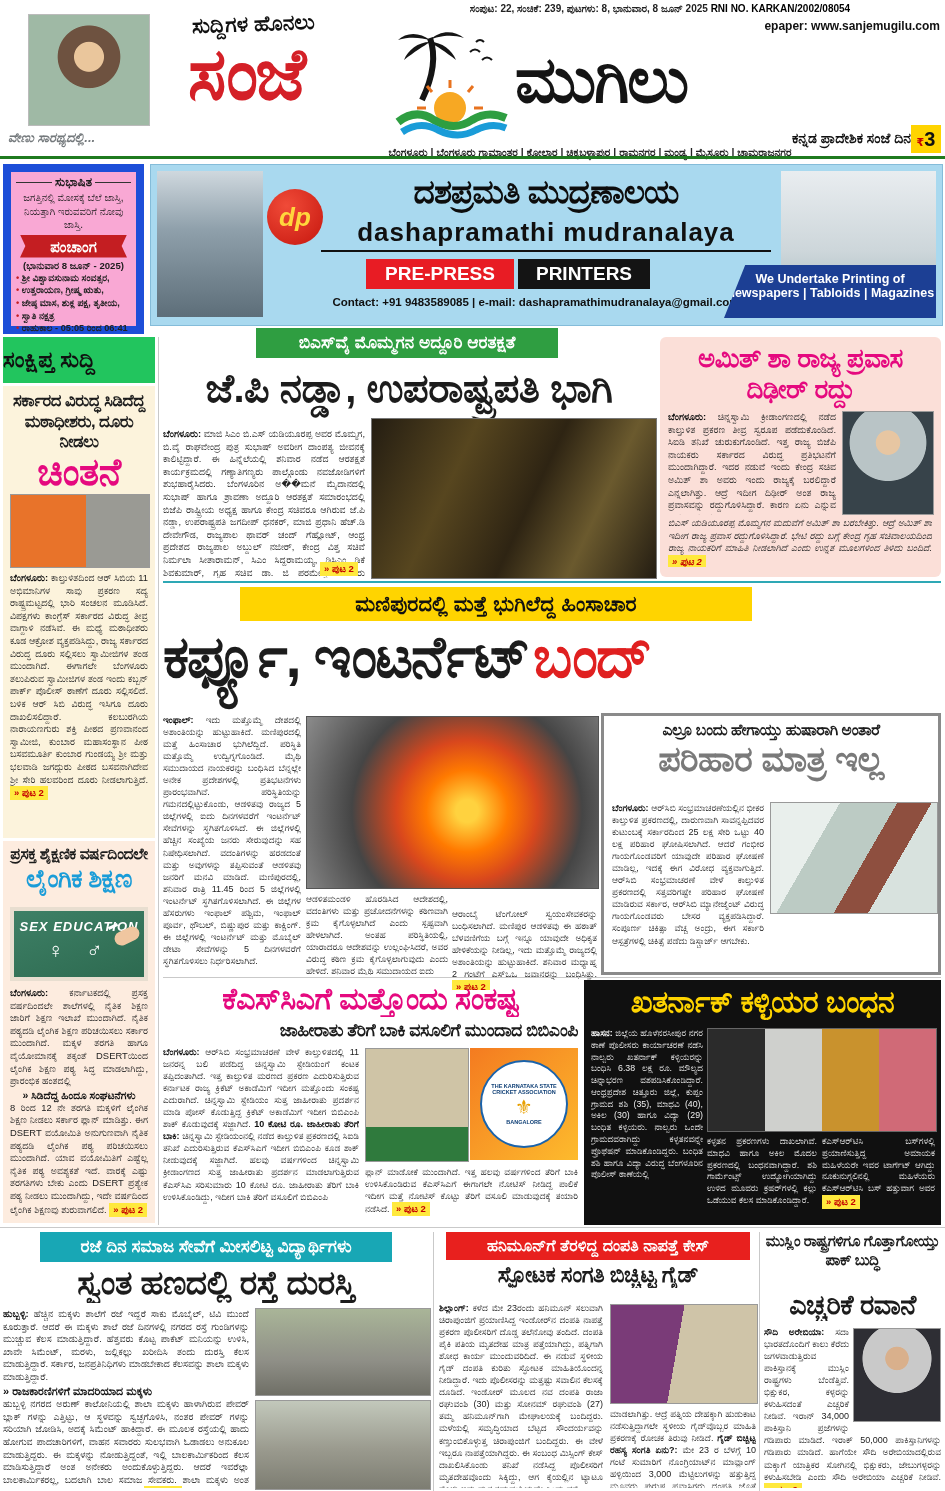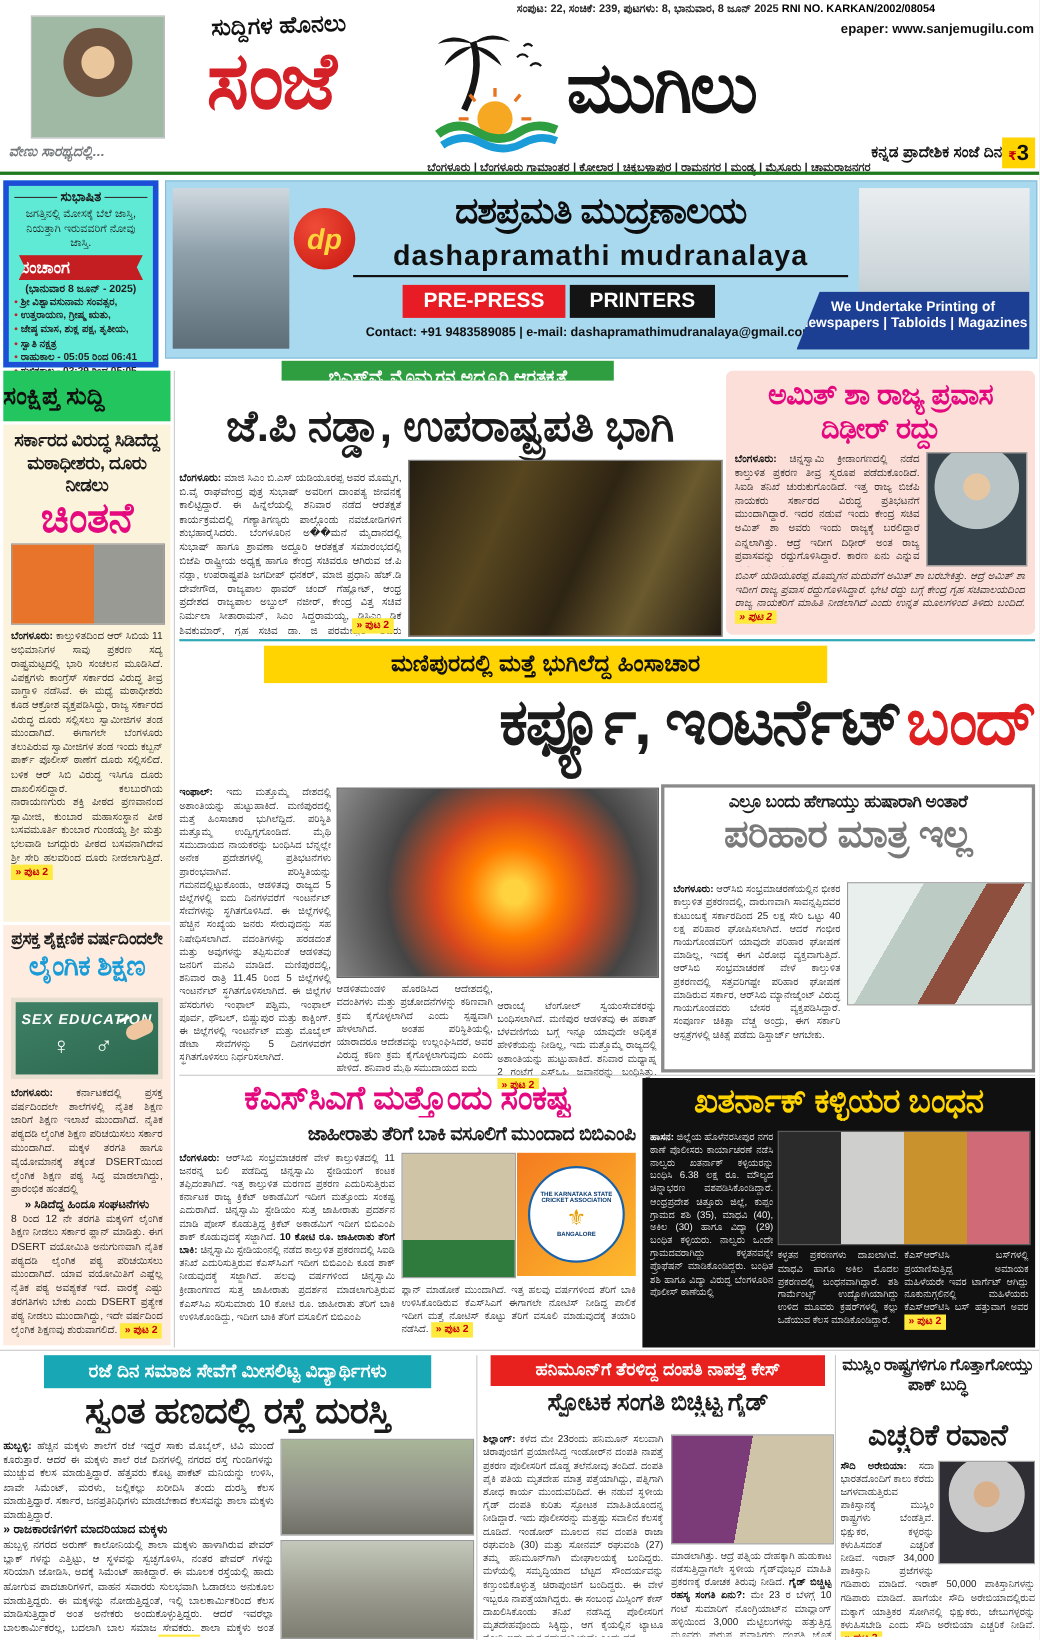--- a/index.html
+++ b/index.html
@@ -28,25 +28,25 @@
   .caption-hand{font-size:13px;font-weight:bold;color:#74797c;font-style:italic;}
   
   .ad{background:#a9d9ef;border:1px solid #84bcd9;}
   .ad-kn{font-size:33px;font-weight:bold;color:#0d0d0d;text-align:center;letter-spacing:-1px;}
   .ad-en{font-size:26px;font-weight:bold;color:#101010;text-align:center;letter-spacing:1px;}
   .tag{color:#fff;font-weight:bold;font-size:19px;text-align:center;line-height:30px;}
   .ad-contact{font-size:11.5px;font-weight:bold;color:#101010;text-align:center;}
   .ribbon{background:#1c3f94;color:#fff;font-weight:bold;font-size:12.5px;text-align:center;
           clip-path:polygon(10% 0,100% 0,100% 100%,0 100%);padding-top:7px;}
   
-  .sb{background:#5eead4;border:5px solid #1d4ed8;}
+  .sb{background:#f9a8d4;border:8px solid #1d4ed8;}
   .sb-head{display:flex;align-items:center;gap:3px;font-size:12px;font-weight:bold;justify-content:center;}
   .sb-head .ln{flex:1;height:0;border-top:1.5px solid #333;}
   .sb-quote{font-size:10px;font-weight:normal;text-align:center;line-height:1.35;}
-  .panch{background:#c41e22;color:#fff;font-weight:bold;font-size:15px;text-align:left;line-height:23px;
+  .panch{background:#c41e22;color:#fff;font-weight:bold;font-size:15px;text-align:center;line-height:23px;
          clip-path:polygon(0 0,100% 0,95% 50%,100% 100%,0 100%,5% 50%);}
   .sb-date{font-size:9.6px;font-weight:bold;text-align:center;}
   .sb-item{font-size:9.2px;font-weight:bold;line-height:1.38;color:#222;}
   .sb-item .b{color:#c41e22;}
   
   .secy{background:#22c55e;color:#101010;font-weight:bold;text-align:left;font-size:22px;line-height:46px;}
   .mag{color:#e5097f;}
   .blu{color:#1a9cd8;}
   .gry{color:#7a7a7a;}
   .red{color:#e02020;}
@@ -178,21 +178,21 @@
     </div>
     <div class="jt" style="position:absolute;left:7px;top:146px;width:138px;height:230px;">
       <span class="dl">ಬೆಂಗಳೂರು:</span>
       <span>ಕರ್ನಾಟಕದಲ್ಲಿ ಪ್ರಸಕ್ತ ವರ್ಷದಿಂದಲೇ ಶಾಲೆಗಳಲ್ಲಿ ನೈತಿಕ ಶಿಕ್ಷಣ ಜಾರಿಗೆ ಶಿಕ್ಷಣ ಇಲಾಖೆ ಮುಂದಾಗಿದೆ. ನೈತಿಕ ಪಠ್ಯದಡಿ ಲೈಂಗಿಕ ಶಿಕ್ಷಣ ಪರಿಚಯಿಸಲು ಸರ್ಕಾರ ಮುಂದಾಗಿದೆ. ಮಕ್ಕಳ ತರಗತಿ ಹಾಗೂ ವೈಯೋಮಾನಕ್ಕೆ ತಕ್ಕಂತೆ DSERTಯಿಂದ ಲೈಂಗಿಕ ಶಿಕ್ಷಣ ಪಠ್ಯ ಸಿದ್ಧ ಮಾಡಲಾಗಿದ್ದು, ಪ್ರಾರಂಭಿಕ ಹಂತದಲ್ಲಿ</span>
       <span class="dl" style="display:block;text-align:center;font-size:10.5px;">» ಸಿಡಿದೆದ್ದ ಹಿಂದೂ ಸಂಘಟನೆಗಳು</span>
       <span>8 ರಿಂದ 12 ನೇ ತರಗತಿ ಮಕ್ಕಳಿಗೆ ಲೈಂಗಿಕ ಶಿಕ್ಷಣ ನೀಡಲು ಸರ್ಕಾರ ಪ್ಲಾನ್ ಮಾಡಿತ್ತು. ಈಗ DSERT ವಯೋಮಿತಿ ಅನುಗುಣವಾಗಿ ನೈತಿಕ ಪಠ್ಯದಡಿ ಲೈಂಗಿಕ ಪಠ್ಯ ಪರಿಚಯಿಸಲು ಮುಂದಾಗಿದೆ. ಯಾವ ವಯೋಮಿತಿಗೆ ಎಷ್ಟೆಲ್ಲ ನೈತಿಕ ಪಠ್ಯ ಅವಶ್ಯಕತೆ ಇದೆ. ವಾರಕ್ಕೆ ಎಷ್ಟು ತರಗತಿಗಳು ಬೇಕು ಎಂದು DSERT ಪ್ರತ್ಯೇಕ ಪಠ್ಯ ನೀಡಲು ಮುಂದಾಗಿದ್ದು, ಇದೇ ವರ್ಷದಿಂದ ಲೈಂಗಿಕ ಶಿಕ್ಷಣವು ಶುರುವಾಗಲಿದೆ.</span>
       <span class="pref"><span class="ic">»</span> <span>ಪುಟ 2</span></span>
     </div>
   </div>
 
-  <div class="abs kick" style="left:256px;top:328px;width:302px;height:18px;line-height:30px;background:#2f9e41;color:#fff;font-size:17px;">ಬಿಎಸ್‌ವೈ ಮೊಮ್ಮಗನ ಅದ್ದೂರಿ ಆರತಕ್ಷತೆ</div>
+  <div class="abs kick" style="left:256px;top:328px;width:302px;height:30px;line-height:30px;background:#2f9e41;color:#fff;font-size:17px;">ಬಿಎಸ್‌ವೈ ಮೊಮ್ಮಗನ ಅದ್ದೂರಿ ಆರತಕ್ಷತೆ</div>
   <div class="abs hl" style="left:163px;top:360px;width:492px;height:62px;font-size:40px;text-align:center;line-height:1.4;white-space:nowrap;overflow:hidden;">ಜೆ.ಪಿ ನಡ್ಡಾ, ಉಪರಾಷ್ಟ್ರಪತಿ ಭಾಗಿ</div>
   <div class="jt abs" style="left:163px;top:428px;width:202px;height:150px;">
     <span class="dl">ಬೆಂಗಳೂರು:</span>
     <span>ಮಾಜಿ ಸಿಎಂ ಬಿ.ಎಸ್ ಯಡಿಯೂರಪ್ಪ ಅವರ ಮೊಮ್ಮಗ, ಬಿ.ವೈ ರಾಘವೇಂದ್ರ ಪುತ್ರ ಸುಭಾಷ್ ಅವರೀಗ ದಾಂಪತ್ಯ ಜೀವನಕ್ಕೆ ಕಾಲಿಟ್ಟಿದ್ದಾರೆ. ಈ ಹಿನ್ನೆಲೆಯಲ್ಲಿ ಶನಿವಾರ ನಡೆದ ಆರತಕ್ಷತೆ ಕಾರ್ಯಕ್ರಮದಲ್ಲಿ ಗಣ್ಯಾತಿಗಣ್ಯರು ಪಾಲ್ಗೊಂಡು ನವಜೋಡಿಗಳಿಗೆ ಶುಭಹಾರೈಸಿದರು.</span>
     <span>ಬೆಂಗಳೂರಿನ ಅ��ಮನೆ ಮೈದಾನದಲ್ಲಿ ಸುಭಾಷ್ ಹಾಗೂ ಶ್ರಾವಣಾ ಅದ್ದೂರಿ ಆರತಕ್ಷತೆ ಸಮಾರಂಭದಲ್ಲಿ ಬಿಜೆಪಿ ರಾಷ್ಟ್ರೀಯ ಅಧ್ಯಕ್ಷ ಹಾಗೂ ಕೇಂದ್ರ ಸಚಿವರೂ ಆಗಿರುವ ಜೆ.ಪಿ ನಡ್ಡಾ, ಉಪರಾಷ್ಟ್ರಪತಿ ಜಗದೀಪ್ ಧನಕರ್, ಮಾಜಿ ಪ್ರಧಾನಿ ಹೆಚ್.ಡಿ ದೇವೇಗೌಡ, ರಾಜ್ಯಪಾಲ ಥಾವರ್ ಚಂದ್ ಗೆಹ್ಲೋಟ್, ಆಂಧ್ರ ಪ್ರದೇಶದ ರಾಜ್ಯಪಾಲ ಅಬ್ದುಲ್ ನಜೀರ್, ಕೇಂದ್ರ ವಿತ್ತ ಸಚಿವೆ ನಿರ್ಮಲಾ ಸೀತಾರಾಮನ್, ಸಿಎಂ ಸಿದ್ದರಾಮಯ್ಯ, ಡಿಸಿಎಂ ಡಿಕೆ ಶಿವಕುಮಾರ್, ಗೃಹ ಸಚಿವ ಡಾ. ಜಿ ಪರಮೇಶ್ವರ್ ಅವರು ಪಾಲ್ಗೊಂಡು, ನವ ವಧು-ವರರಿಗೆ ಶುಭ ಹಾರೈಸಿದರು.</span>
   </div>
   <span class="pref abs" style="left:320px;top:562px;"><span class="ic">»</span> <span>ಪುಟ 2</span></span>
   <div class="ph p-wed" style="left:371px;top:418px;width:284px;height:159px;border:1px solid #777;"></div>
 
   <div class="abs" style="left:660px;top:337px;width:281px;height:240px;background:#fbdfd8;border-radius:6px;overflow:hidden;">
@@ -203,21 +203,21 @@
       <span>ಚಿನ್ನಸ್ವಾಮಿ ಕ್ರೀಡಾಂಗಣದಲ್ಲಿ ನಡೆದ ಕಾಲ್ತುಳಿತ ಪ್ರಕರಣ ತೀವ್ರ ಸ್ವರೂಪ ಪಡೆದುಕೊಂಡಿದೆ. ಸಿಐಡಿ ತನಿಖೆ ಚುರುಕುಗೊಂಡಿದೆ. ಇತ್ತ ರಾಜ್ಯ ಬಿಜೆಪಿ ನಾಯಕರು ಸರ್ಕಾರದ ವಿರುದ್ಧ ಪ್ರತಿಭಟನೆಗೆ ಮುಂದಾಗಿದ್ದಾರೆ. ಇದರ ನಡುವೆ ಇಂದು ಕೇಂದ್ರ ಸಚಿವ ಅಮಿತ್ ಶಾ ಅವರು ಇಂದು ರಾಜ್ಯಕ್ಕೆ ಬರಲಿದ್ದಾರೆ ಎನ್ನಲಾಗಿತ್ತು. ಆದ್ರೆ ಇದೀಗ ದಿಢೀರ್ ಅಂತ ರಾಜ್ಯ ಪ್ರವಾಸವನ್ನು ರದ್ದುಗೊಳಿಸಿದ್ದಾರೆ. ಕಾರಣ ಏನು ಎನ್ನುವ ಚರ್ಚೆ ನಡೆದಿದೆ.</span>
     </div>
     <div class="jt" style="position:absolute;left:8px;top:180px;width:264px;height:50px;font-style:italic;">
       <span>ಬಿಎಸ್ ಯಡಿಯೂರಪ್ಪ ಮೊಮ್ಮಗನ ಮದುವೆಗೆ ಅಮಿತ್ ಶಾ ಬರಬೇಕಿತ್ತು. ಆದ್ರೆ ಅಮಿತ್ ಶಾ ಇದೀಗ ರಾಜ್ಯ ಪ್ರವಾಸ ರದ್ದುಗೊಳಿಸಿದ್ದಾರೆ. ಭೇಟಿ ರದ್ದು ಬಗ್ಗೆ ಕೇಂದ್ರ ಗೃಹ ಸಚಿವಾಲಯದಿಂದ ರಾಜ್ಯ ನಾಯಕರಿಗೆ ಮಾಹಿತಿ ನೀಡಲಾಗಿದೆ ಎಂದು ಉನ್ನತ ಮೂಲಗಳಿಂದ ತಿಳಿದು ಬಂದಿದೆ.</span>
       <span class="pref"><span class="ic">»</span> <span>ಪುಟ 2</span></span>
     </div>
   </div>
 
   <div class="abs" style="left:163px;top:581px;width:778px;height:2px;background:#2ea8b5;"></div>
   <div class="abs kick" style="left:240px;top:587px;width:512px;height:34px;line-height:34px;background:#ffd400;color:#111;font-size:21px;">ಮಣಿಪುರದಲ್ಲಿ ಮತ್ತೆ ಭುಗಿಲೆದ್ದ ಹಿಂಸಾಚಾರ</div>
-  <div class="abs" style="left:163px;top:623px;width:778px;height:88px;text-align:right;white-space:nowrap;overflow:hidden;">
+  <div class="abs" style="left:163px;top:623px;width:778px;height:88px;text-align:left;white-space:nowrap;overflow:hidden;">
     <span class="hl" style="font-size:58px;letter-spacing:-2px;">ಕರ್ಫ್ಯೂ, ಇಂಟರ್ನೆಟ್</span>
     <span class="hl red" style="font-size:58px;letter-spacing:-2px;">ಬಂದ್</span>
   </div>
   <div class="jt abs" style="left:163px;top:714px;width:138px;height:261px;font-size:9px;">
     <span class="dl">ಇಂಫಾಲ್:</span>
     <span>ಇದು ಮತ್ತೊಮ್ಮೆ ದೇಶದಲ್ಲಿ ಅಶಾಂತಿಯನ್ನು ಹುಟ್ಟುಹಾಕಿದೆ. ಮಣಿಪುರದಲ್ಲಿ ಮತ್ತೆ ಹಿಂಸಾಚಾರ ಭುಗಿಲೆದ್ದಿದೆ. ಪರಿಸ್ಥಿತಿ ಮತ್ತೊಮ್ಮೆ ಉದ್ವಿಗ್ನಗೊಂಡಿದೆ. ಮೈಥಿ ಸಮುದಾಯದ ನಾಯಕರನ್ನು ಬಂಧಿಸಿದ ಬೆನ್ನಲ್ಲೇ ಅನೇಕ ಪ್ರದೇಶಗಳಲ್ಲಿ ಪ್ರತಿಭಟನೆಗಳು ಪ್ರಾರಂಭವಾಗಿವೆ. ಪರಿಸ್ಥಿತಿಯನ್ನು ಗಮನದಲ್ಲಿಟ್ಟುಕೊಂಡು, ಆಡಳಿತವು ರಾಜ್ಯದ 5 ಜಿಲ್ಲೆಗಳಲ್ಲಿ ಐದು ದಿನಗಳವರೆಗೆ ಇಂಟರ್ನೆಟ್ ಸೇವೆಗಳನ್ನು ಸ್ಥಗಿತಗೊಳಿಸಿದೆ. ಈ ಜಿಲ್ಲೆಗಳಲ್ಲಿ ಹೆಚ್ಚಿನ ಸಂಖ್ಯೆಯ ಜನರು ಸೇರುವುದನ್ನು ಸಹ ನಿಷೇಧಿಸಲಾಗಿದೆ. ವದಂತಿಗಳನ್ನು ಹರಡದಂತೆ ಮತ್ತು ಅವುಗಳನ್ನು ತಪ್ಪಿಸುವಂತೆ ಆಡಳಿತವು ಜನರಿಗೆ ಮನವಿ ಮಾಡಿದೆ. ಮಣಿಪುರದಲ್ಲಿ, ಶನಿವಾರ ರಾತ್ರಿ 11.45 ರಿಂದ 5 ಜಿಲ್ಲೆಗಳಲ್ಲಿ ಇಂಟರ್ನೆಟ್ ಸ್ಥಗಿತಗೊಳಿಸಲಾಗಿದೆ. ಈ ಜಿಲ್ಲೆಗಳ ಹೆಸರುಗಳು ಇಂಫಾಲ್ ಪಶ್ಚಿಮ, ಇಂಫಾಲ್ ಪೂರ್ವ, ಥೌಬಲ್, ಬಿಷ್ಣುಪುರ ಮತ್ತು ಕಾಕ್ಚಿಂಗ್. ಈ ಜಿಲ್ಲೆಗಳಲ್ಲಿ ಇಂಟರ್ನೆಟ್ ಮತ್ತು ಮೊಬೈಲ್ ಡೇಟಾ ಸೇವೆಗಳನ್ನು 5 ದಿನಗಳವರೆಗೆ ಸ್ಥಗಿತಗೊಳಿಸಲು ನಿರ್ಧರಿಸಲಾಗಿದೆ.</span>
   </div>
   <div class="ph p-fire" style="left:306px;top:716px;width:291px;height:171px;border:1px solid #555;"></div>
   <div class="jt abs" style="left:306px;top:893px;width:142px;height:82px;font-size:9px;">ಆಡಳಿತಮಂಡಳಿ ಹೊರಡಿಸಿದ ಆದೇಶದಲ್ಲಿ, ವದಂತಿಗಳು ಮತ್ತು ಪ್ರಚೋದನೆಗಳನ್ನು ಕಠಿಣವಾಗಿ ಕ್ರಮ ಕೈಗೊಳ್ಳಲಾಗಿದೆ ಎಂದು ಸ್ಪಷ್ಟವಾಗಿ ಹೇಳಲಾಗಿದೆ. ಅಂತಹ ಪರಿಸ್ಥಿತಿಯಲ್ಲಿ, ಯಾರಾದರೂ ಆದೇಶವನ್ನು ಉಲ್ಲಂಘಿಸಿದರೆ, ಅವರ ವಿರುದ್ಧ ಕಠಿಣ ಕ್ರಮ ಕೈಗೊಳ್ಳಲಾಗುವುದು ಎಂದು ಹೇಳಿದೆ. ಶನಿವಾರ ಮೈಥಿ ಸಮುದಾಯದ ಐದು</div>
   <div class="jt abs" style="left:452px;top:893px;width:145px;height:82px;font-size:9px;margin-top:15px;">

